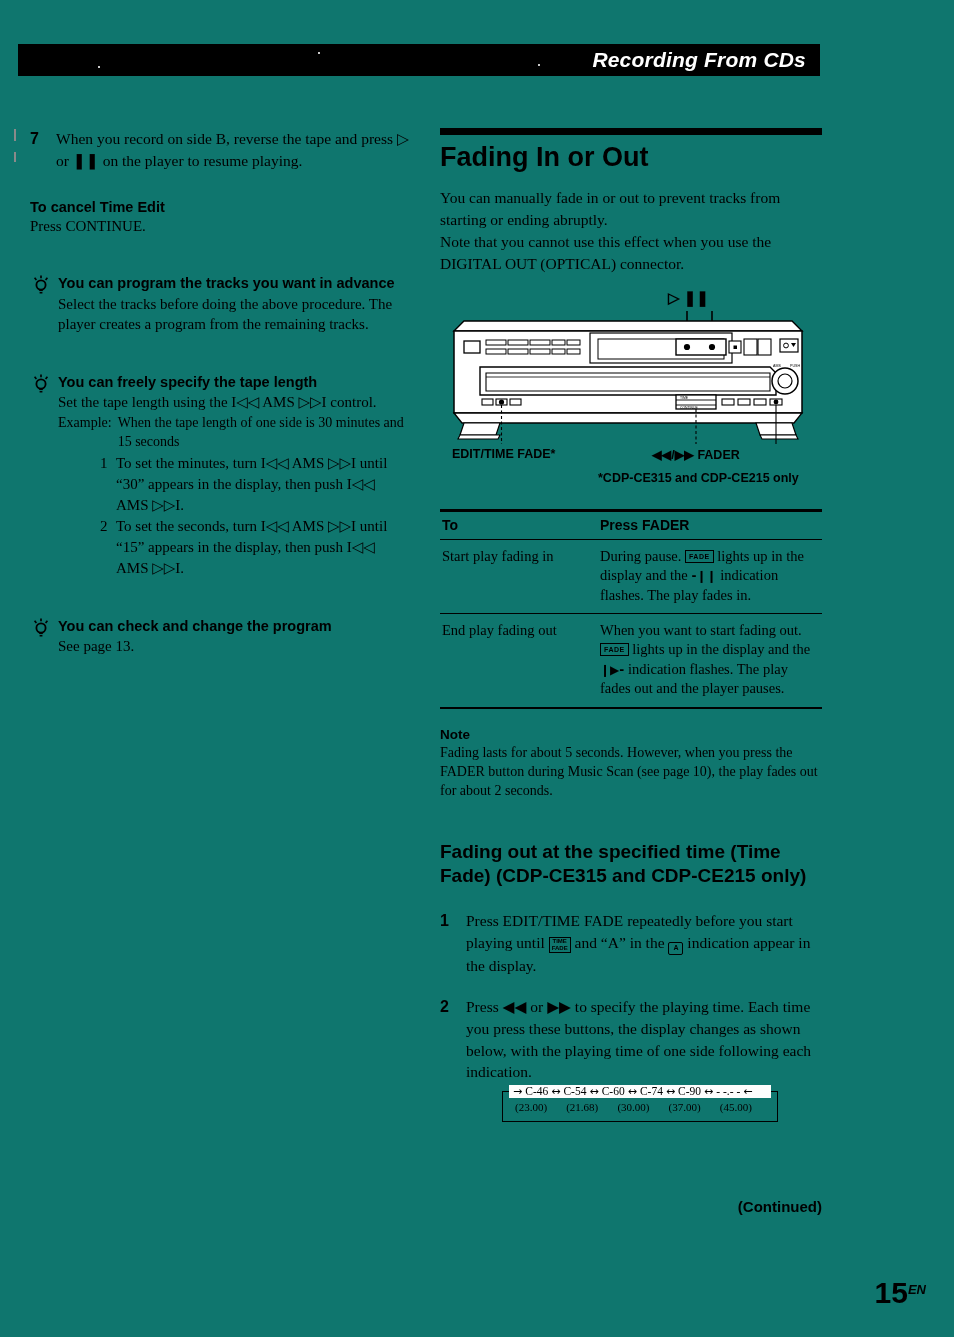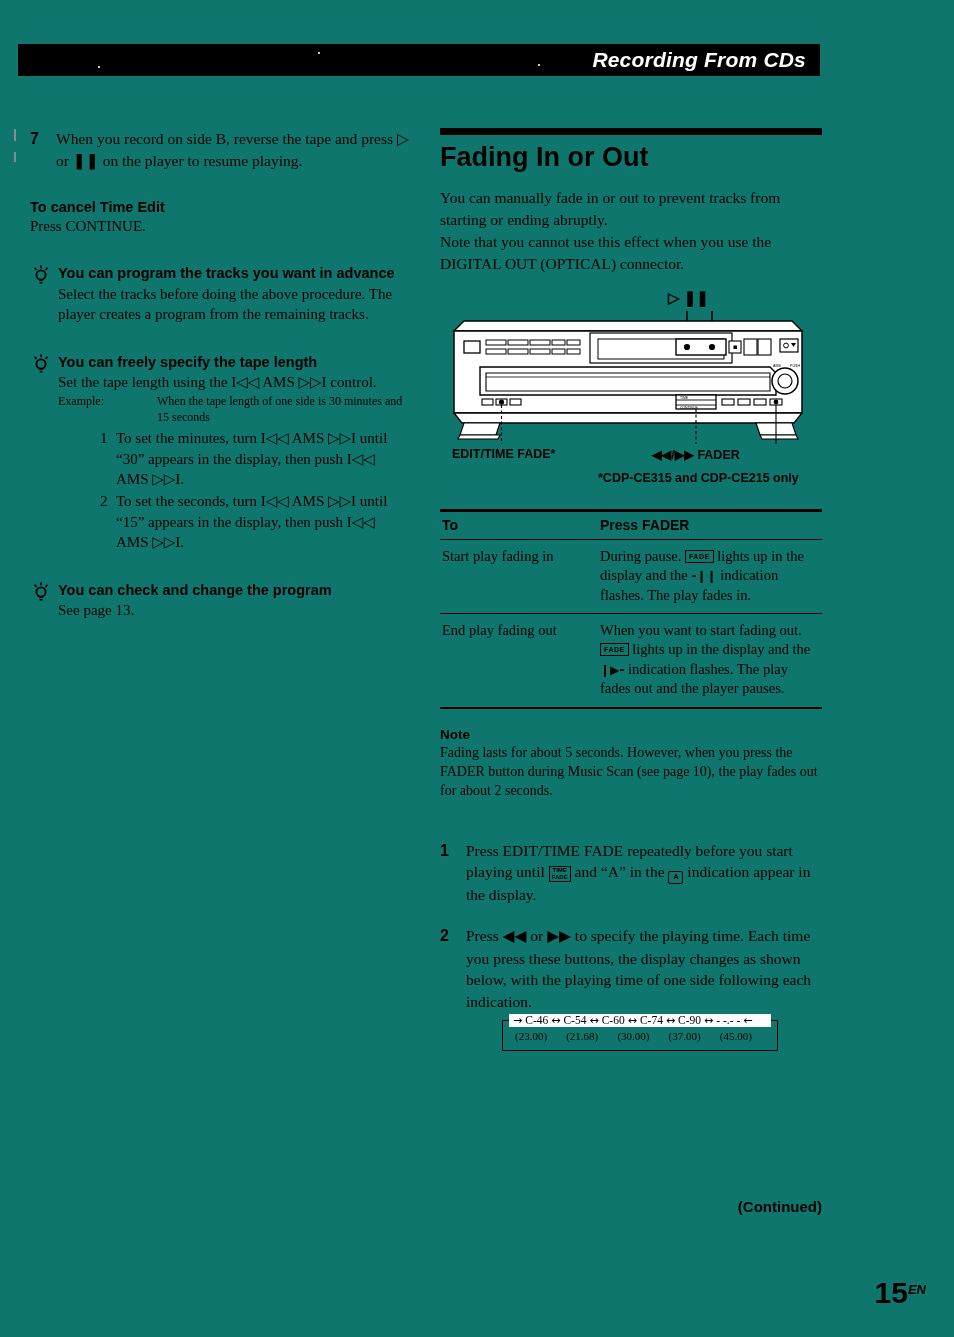--- a/index.html
+++ b/index.html
@@ -89,21 +89,21 @@
     margin-top: 26px;
     margin-bottom: 1px;
   }
   .plain {
     font-size: 15px;
     line-height: 1.38;
   }
 
   
   .tip {
-    margin-top: 28px;
+    margin-top: 38px;
     position: relative;
     padding-left: 28px;
   }
   .tip-icon {
     position: absolute;
     left: 0;
     top: 0px;
     width: 22px;
     height: 22px;
   }
@@ -113,23 +113,22 @@
     font-size: 14.5px;
     line-height: 1.25;
   }
   .tip-text {
     font-size: 15px;
     line-height: 1.38;
     margin-top: 1px;
   }
   .example-row {
     display: flex;
-    font-size: 12px;
+    font-size: 14px;
     line-height: 1.38;
-    gap: 47px;
   }
   .example-label { flex: none; padding-right: 6px; }
   .numbered {
     margin-top: 2px;
     padding-left: 42px;
   }
   .numbered-item {
     display: flex;
     font-size: 15px;
     line-height: 1.38;
@@ -520,20 +519,21 @@
         </tr>
       </tbody>
     </table>
 
     <div style="margin-top:18px;">
       <div class="note-head">Note</div>
       <div class="note-text">Fading lasts for about 5 seconds. However, when you press the FADER button during Music Scan (see page 10), the play fades out for about 2 seconds.</div>
     </div>
 
     <div style="margin-top:40px;">
+      <div class="sub-title">Fading out at the specified time (Time Fade) (CDP-CE315 and CDP-CE215 only)</div>
 
       <div class="step" style="margin-top:22px;">
         <div class="step-num">1</div>
         <div class="step-body"><span>Press EDIT/TIME FADE repeatedly before you start playing until </span><span class="ico-timefade"><span style="display:block">TIME</span><span style="display:block">FADE</span></span><span> and “A” in the </span><span class="ico-cassette">A</span><span> indication appear in the display.</span></div>
       </div>
 
       <div class="step" style="margin-top:20px;">
         <div class="step-num">2</div>
         <div class="step-body"><span>Press </span><b class="sym">◀◀</b><span> or </span><b class="sym">▶▶</b><span> to specify the playing time. Each time you press these buttons, the display changes as shown below, with the playing time of one side following each indication.</span></div>
       </div>

